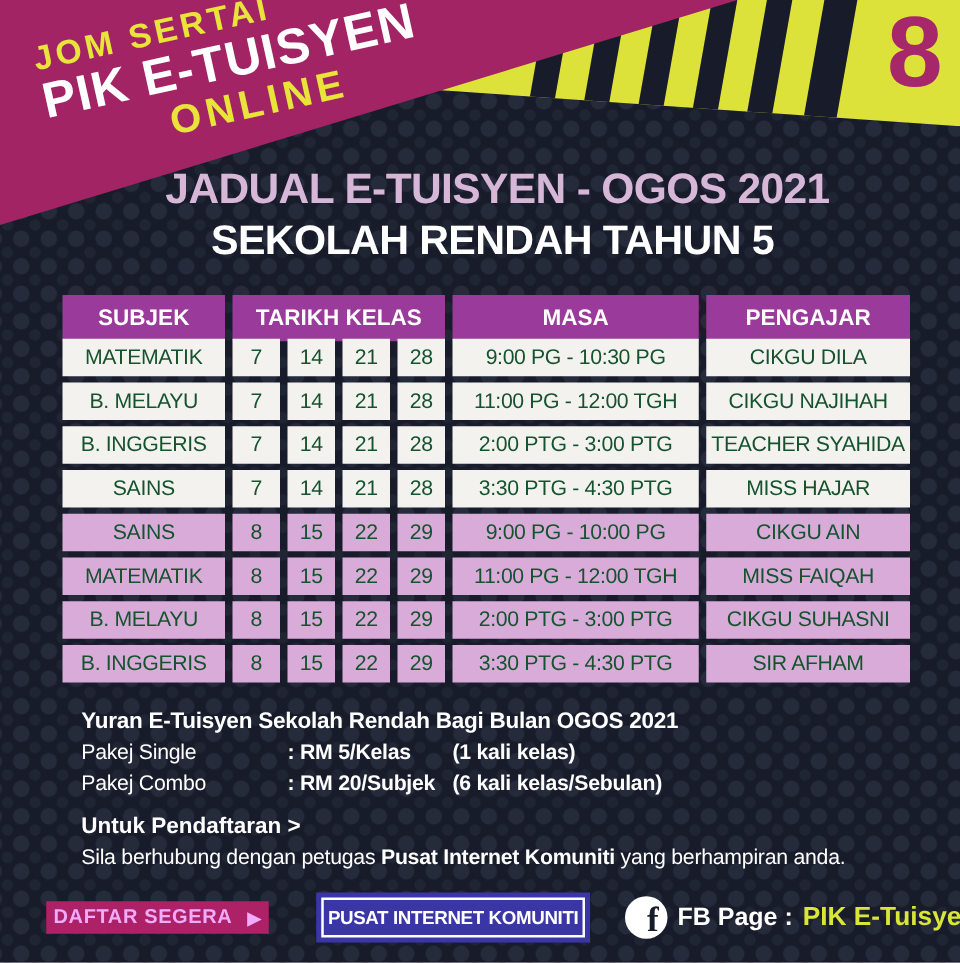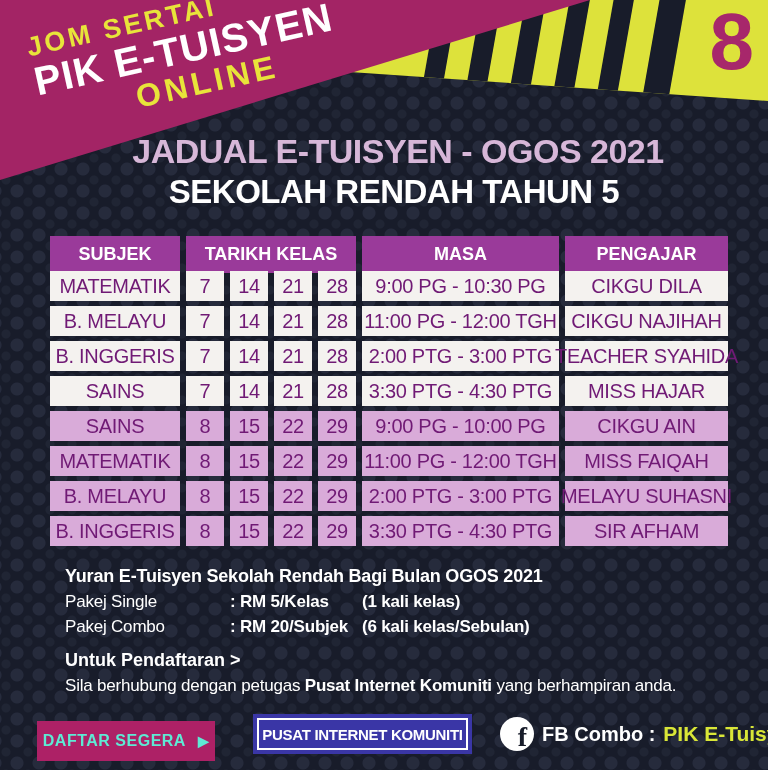--- a/index.html
+++ b/index.html
@@ -56,21 +56,21 @@
   
   .schedule-table {
     position:absolute; left:50px; top:236px; width:664px;
     display:grid;
     grid-template-columns:130px 38px 38px 38px 38px 197px 163px;
     grid-auto-rows:30px;
     column-gap:6px; row-gap:5px;
   }
   .cell {
     display:flex; align-items:center; justify-content:center;
-    font-size:20px; color:#701a75; letter-spacing:-0.3px;
+    font-size:17px; color:#14532d; letter-spacing:-0.3px;
     background:#f4f2ef; white-space:nowrap;
   }
   .cell.head {
     background:#9a3a9a; color:#ffffff; font-weight:bold; font-size:18px;
     height:37px; letter-spacing:0;
   }
   .span4 { grid-column:span 4; }
   .cell.pink { background:#d9abd9; }
 
   
@@ -82,22 +82,22 @@
   .fee-note  { font-weight:bold; }
 
   
   .registration { position:absolute; left:65px; top:650px; color:#ffffff; }
   .reg-heading { font-size:18px; font-weight:bold; }
   .reg-sentence { font-size:17px; margin-top:5px; letter-spacing:-0.2px; }
   .reg-sentence b { font-weight:bold; }
 
   
   .daftar-button {
-    position:absolute; left:37px; top:721px; width:178px; height:40px;
-    background:#ad2166; color:#5eead4; border:none;
+    position:absolute; left:37px; top:721px; width:178px; height:26px;
+    background:#ad2166; color:#f0abfc; border:none;
     display:flex; align-items:center; justify-content:center; gap:12px;
     font-family:inherit; font-size:16px; font-weight:bold; letter-spacing:0.5px;
     cursor:pointer;
   }
   .daftar-arrow { font-size:14px; line-height:1; }
 
   .pik-button {
     position:absolute; left:253px; top:714px; width:219px; height:40px;
     background:#3a36a6; border:none; padding:4px; cursor:pointer;
   }
@@ -201,21 +201,21 @@
       <div class="cell pink">22</div>
       <div class="cell pink">29</div>
       <div class="cell pink">11:00 PG - 12:00 TGH</div>
       <div class="cell pink">MISS FAIQAH</div>
       <div class="cell pink">B. MELAYU</div>
       <div class="cell pink">8</div>
       <div class="cell pink">15</div>
       <div class="cell pink">22</div>
       <div class="cell pink">29</div>
       <div class="cell pink">2:00 PTG - 3:00 PTG</div>
-      <div class="cell pink">MELAYU SUHASNI</div>
+      <div class="cell pink">CIKGU SUHASNI</div>
       <div class="cell pink">B. INGGERIS</div>
       <div class="cell pink">8</div>
       <div class="cell pink">15</div>
       <div class="cell pink">22</div>
       <div class="cell pink">29</div>
       <div class="cell pink">3:30 PTG - 4:30 PTG</div>
       <div class="cell pink">SIR AFHAM</div>
     </div>
 
   <div class="fees">
@@ -243,17 +243,17 @@
   </button>
 
   <button class="pik-button">
     <span class="pik-inner">PUSAT INTERNET KOMUNITI</span>
   </button>
 
   <div class="fb-group">
     <span class="fb-circle">
         <span class="fb-f">f</span>
       </span>
-    <span class="fb-label">FB Combo :</span>
+    <span class="fb-label">FB Page :</span>
     <span class="fb-name">PIK E-Tuisyen</span>
   </div>
 
 </div>
 
 </body></html>

